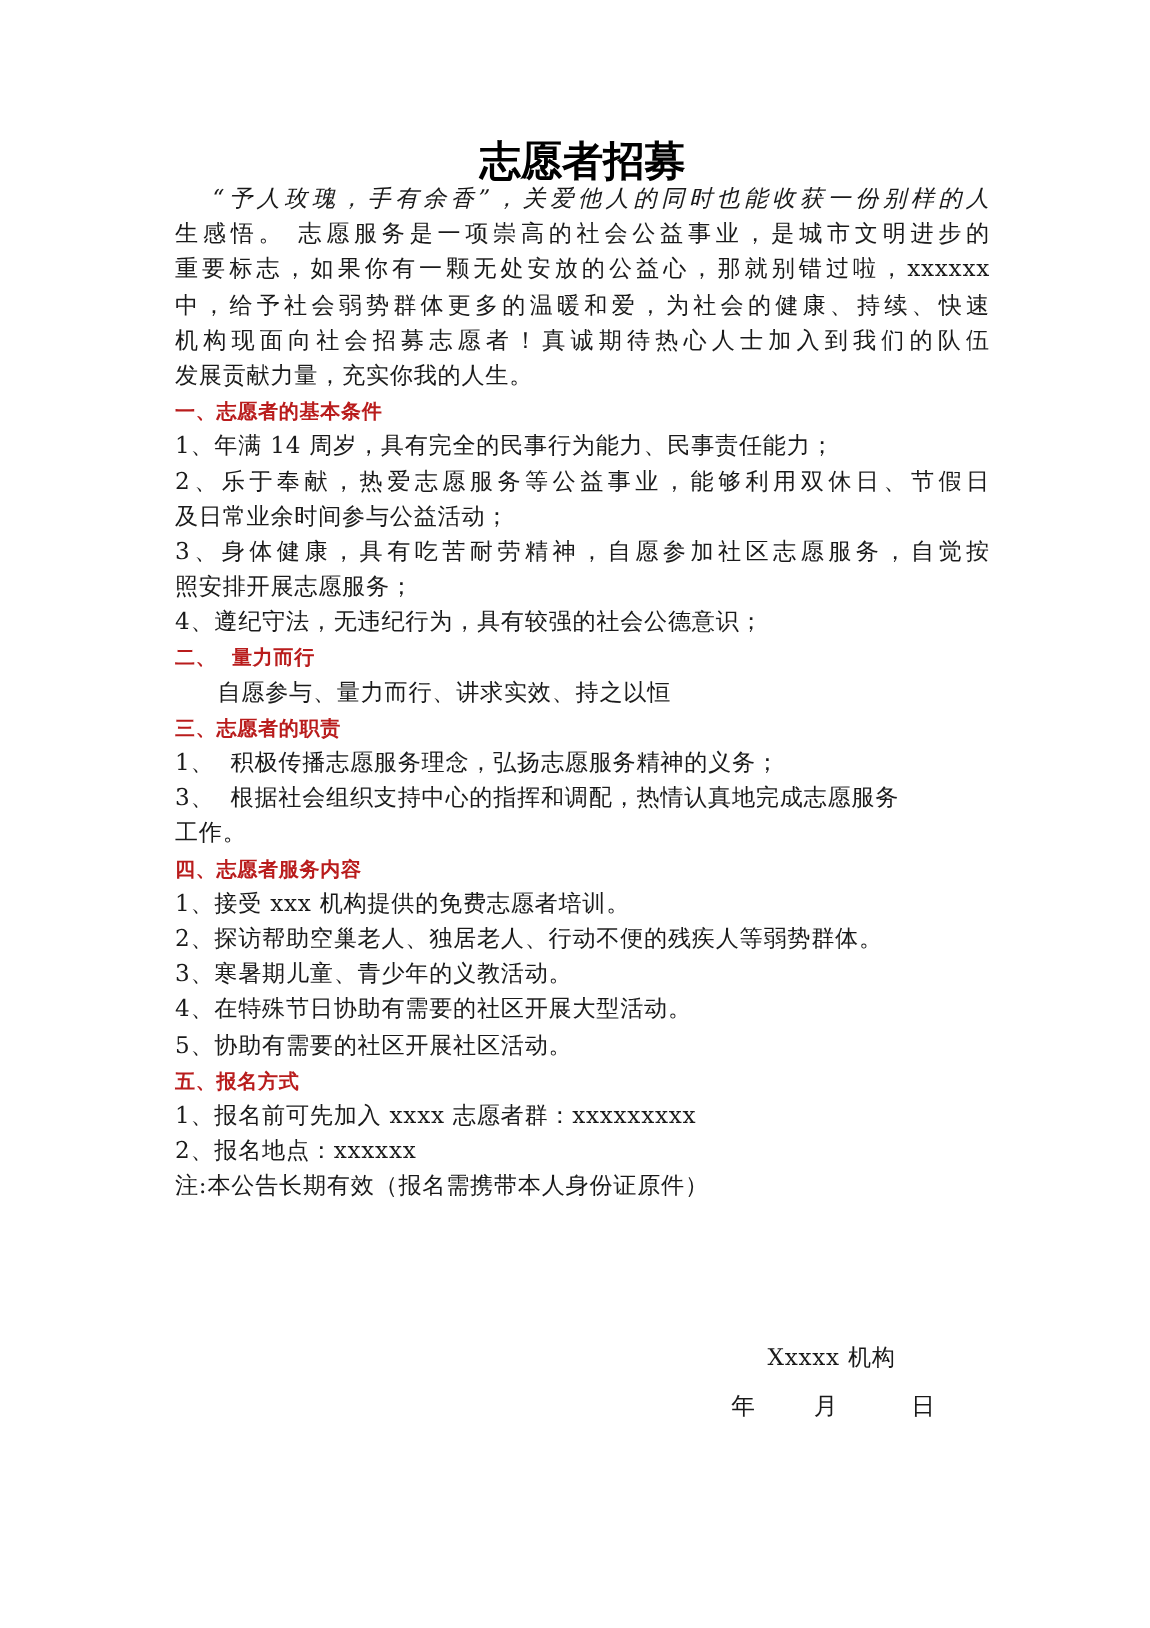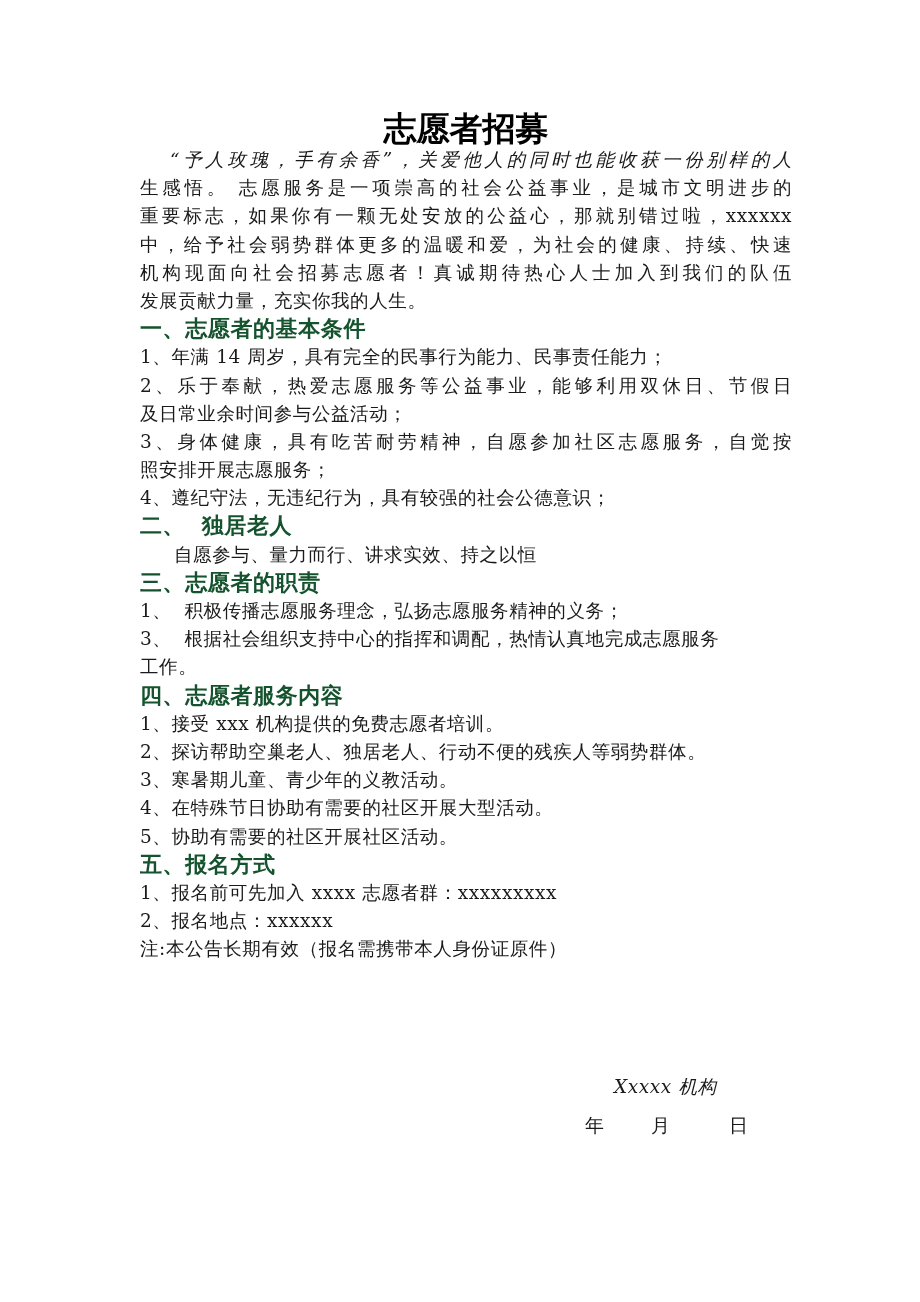--- a/index.html
+++ b/index.html
@@ -39,32 +39,32 @@
       margin: 0;
     }
     .line.justify {
       text-align: justify;
       text-align-last: justify;
     }
     .indent1 { padding-left: 30px; font-style: italic; }
     .indent2 { padding-left: 34px; }
     .heading {
       font-weight: bold;
-      color: #14532d;
+      color: #b91c1c;
       font-family: "DejaVu Sans", "Liberation Sans", sans-serif;
-      font-size: 22px;
+      font-size: 16px;
     }
     .sign {
       position: absolute;
       font-size: 18.5px;
       line-height: 28px;
       white-space: nowrap;
       letter-spacing: 0.6px;
     }
-    .sign.org { left: 614px; top: 1073px; font-style: italic; }
+    .sign.org { left: 614px; top: 1073px; }
     .date-row {
       position: absolute;
       top: 1111px;
       left: 585px;
       width: 170px;
       height: 28px;
       font-size: 19px;
       line-height: 28px;
     }
     .date-row span { position: absolute; top: 0; }
@@ -91,21 +91,21 @@
     <p class="line heading">一、志愿者的基本条件</p>
     <p class="line">1、年满 14 周岁，具有完全的民事行为能力、民事责任能力；</p>
     <p class="line justify">2、乐于奉献，热爱志愿服务等公益事业，能够利用双休日、节假日</p>
     <p class="line">及日常业余时间参与公益活动；</p>
     <p class="line justify">3、身体健康，具有吃苦耐劳精神，自愿参加社区志愿服务，自觉按</p>
     <p class="line">照安排开展志愿服务；</p>
     <p class="line">4、遵纪守法，无违纪行为，具有较强的社会公德意识；</p>
   </div>
 
   <div>
-    <p class="line heading" style="white-space:pre">二、  独居老人</p>
+    <p class="line heading" style="white-space:pre">二、  量力而行</p>
     <p class="line indent2">自愿参与、量力而行、讲求实效、持之以恒</p>
   </div>
 
   <div>
     <p class="line heading">三、志愿者的职责</p>
     <p class="line" style="white-space:pre">1、  积极传播志愿服务理念，弘扬志愿服务精神的义务；</p>
     <p class="line" style="white-space:pre">3、  根据社会组织支持中心的指挥和调配，热情认真地完成志愿服务</p>
     <p class="line">工作。</p>
   </div>
 

